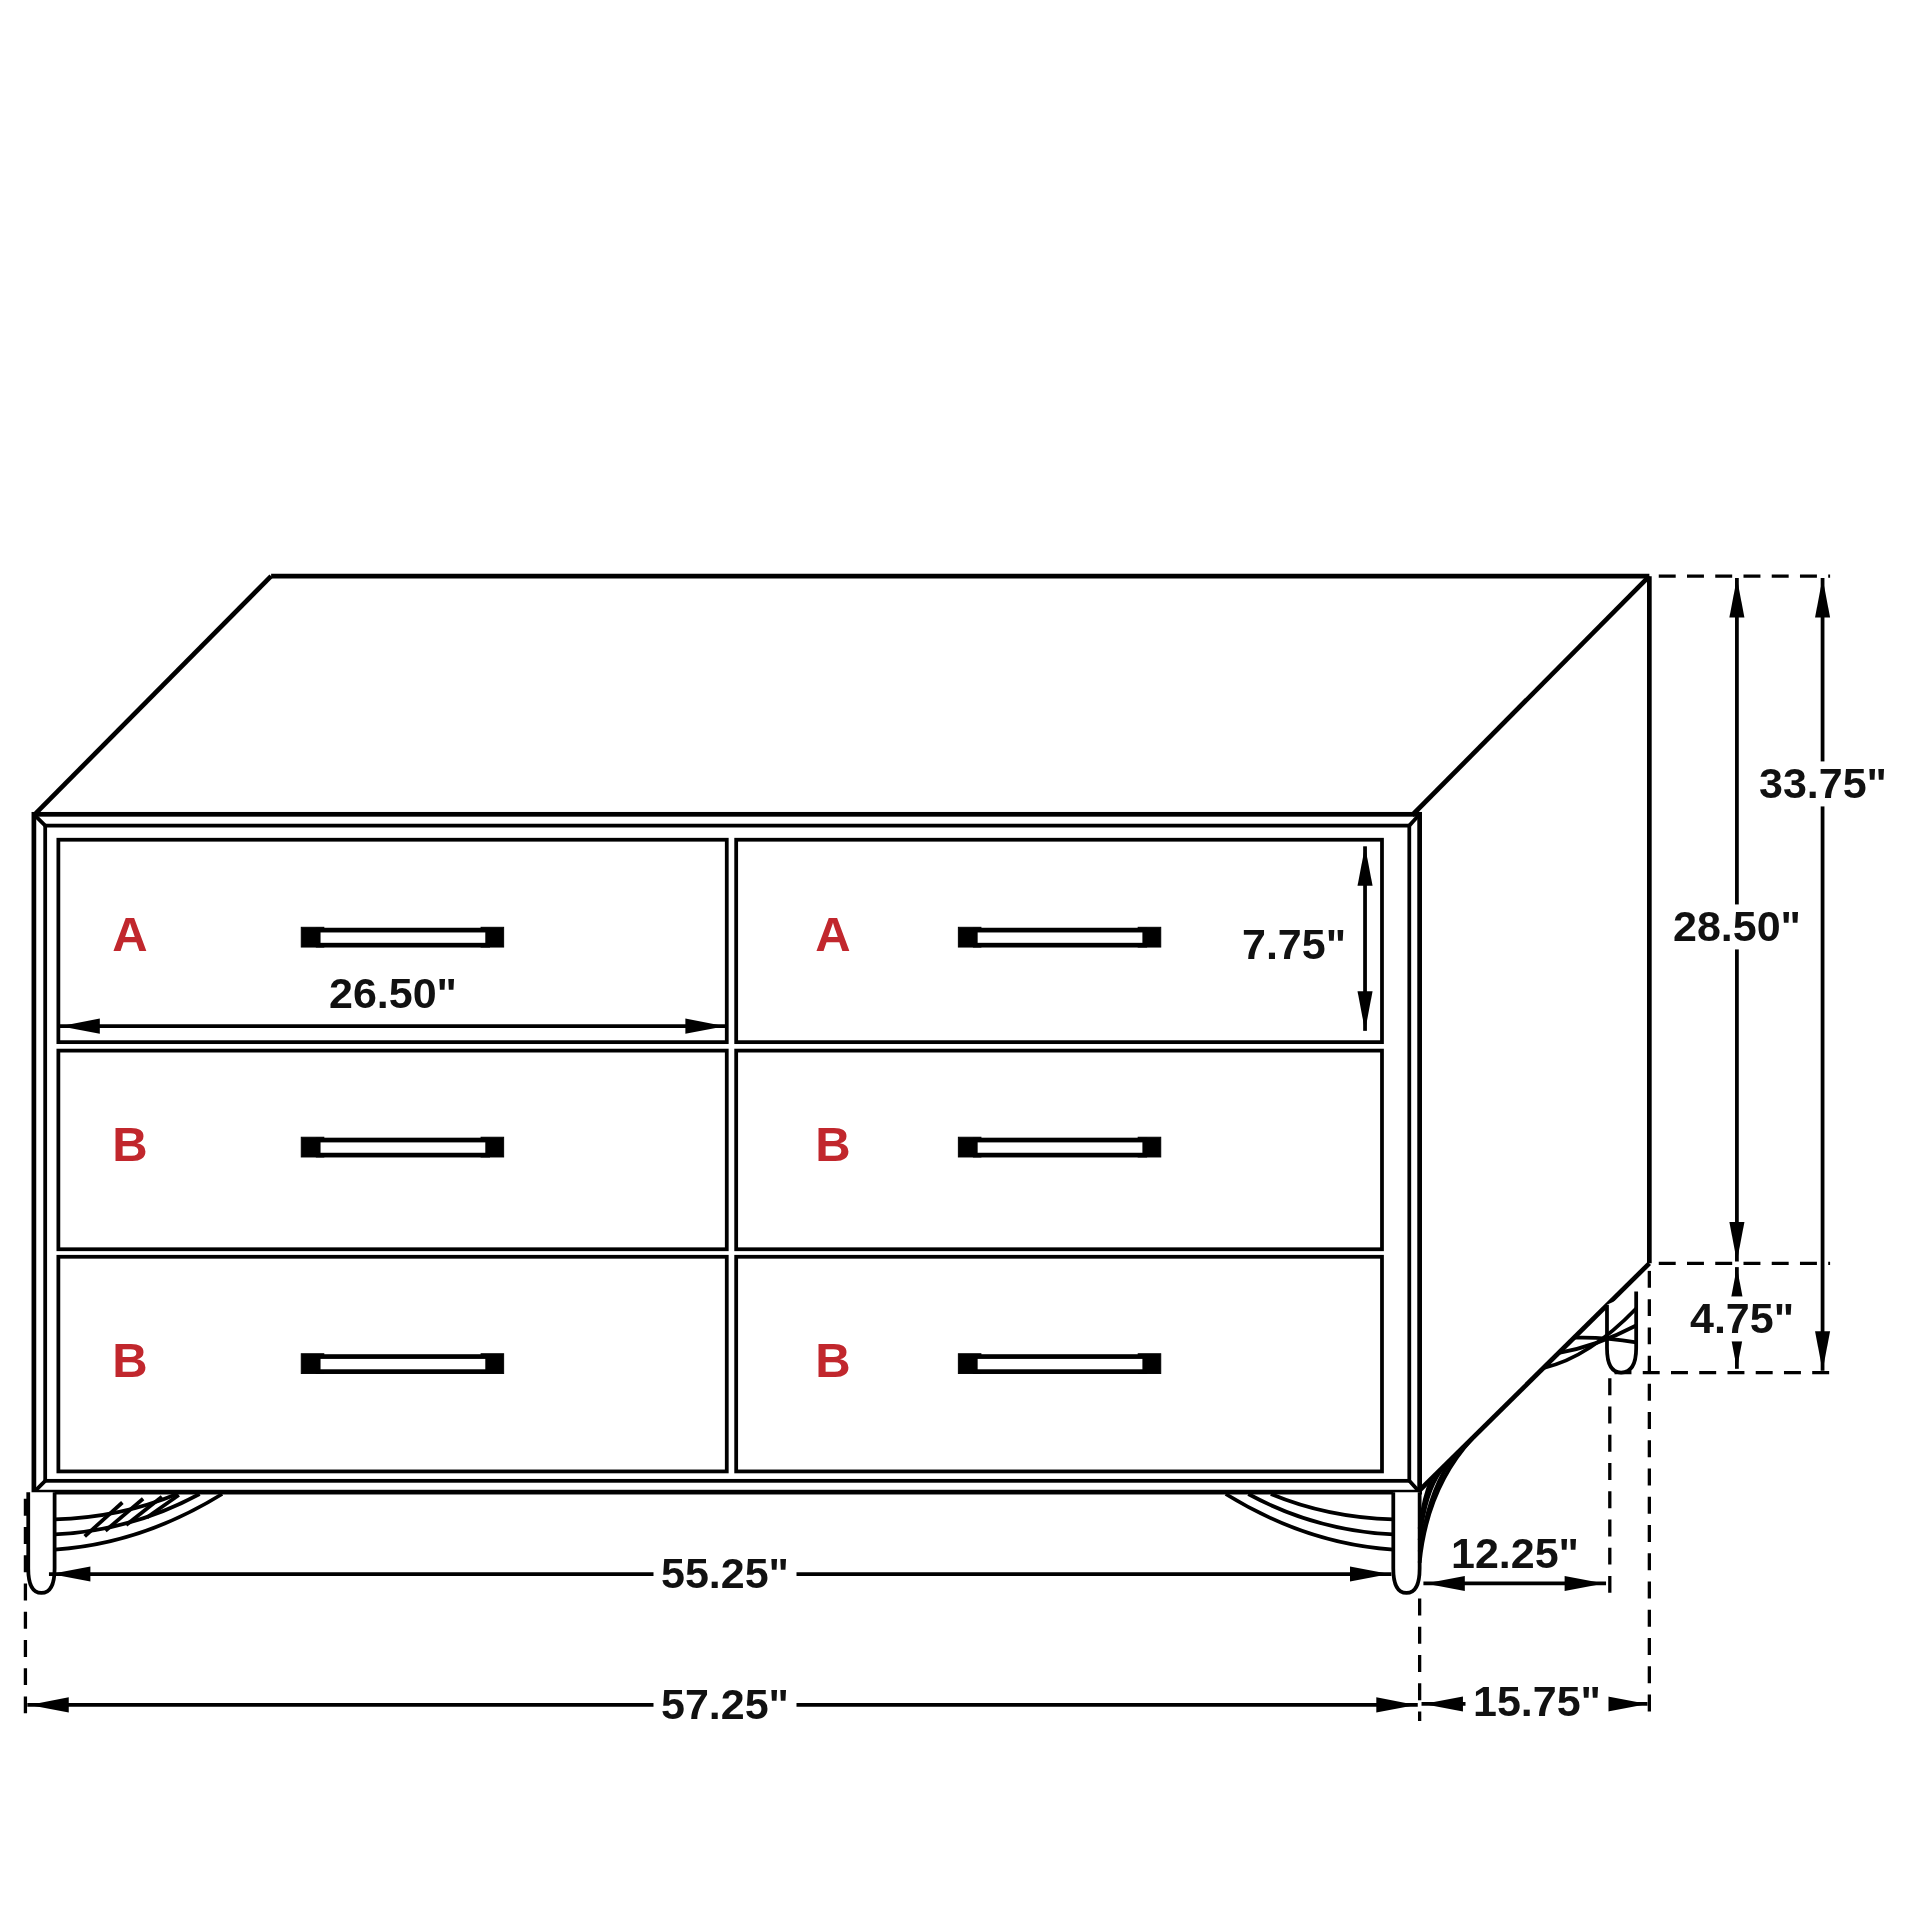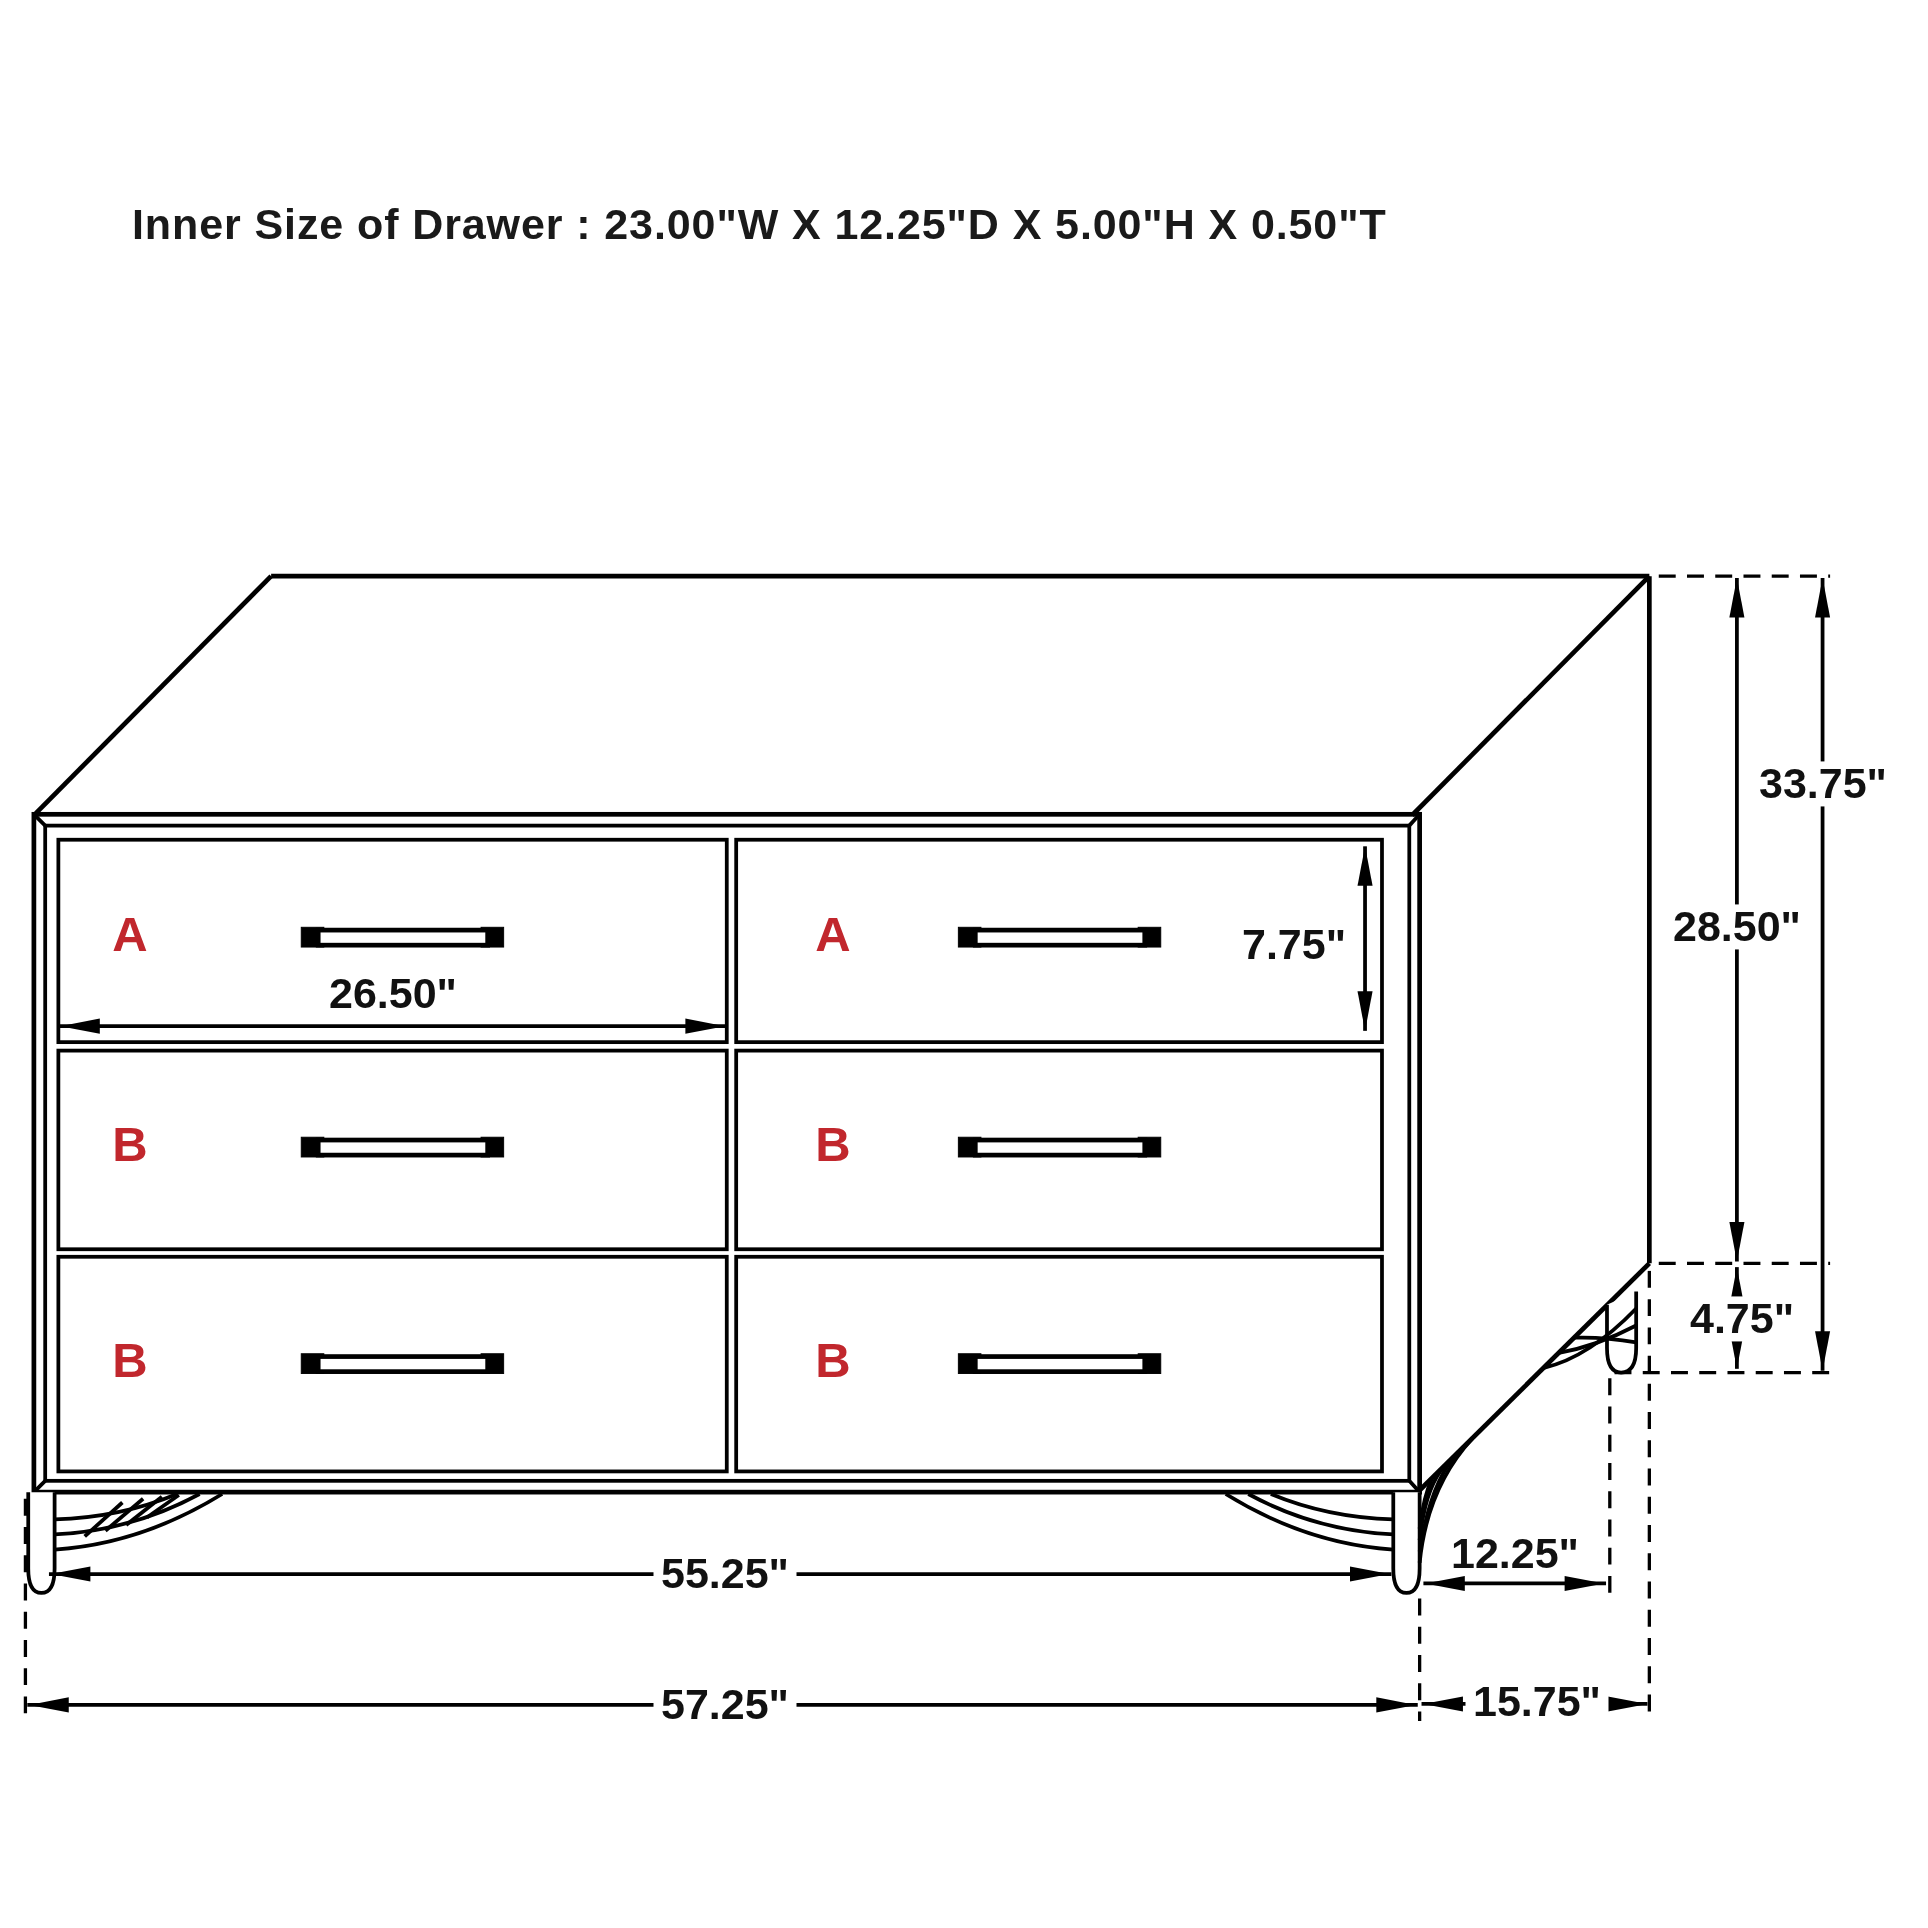--- a/index.html
+++ b/index.html
@@ -185,21 +185,20 @@
       </g>
 
       <g>
         <line x1="1510" y1="1810" x2="1750" y2="1810"></line>
         <polygon points="1512,1810 1554,1802 1554,1818" fill="#000" stroke="none"></polygon>
         <polygon points="1750,1810 1708,1802 1708,1818" fill="#000" stroke="none"></polygon>
       </g>
     </g>
   </svg>
 
-  <div class="page-title">Inner Size of Drawer : 23.00"W X 12.25"D X 5.00"H X 0.50"T</div>
 
   <div class="drawer-letter" style="left:130px;top:934px;">A</div>
   <div class="drawer-letter" style="left:833px;top:934px;">A</div>
   <div class="drawer-letter" style="left:130px;top:1144px;">B</div>
   <div class="drawer-letter" style="left:833px;top:1144px;">B</div>
   <div class="drawer-letter" style="left:130px;top:1360px;">B</div>
   <div class="drawer-letter" style="left:833px;top:1360px;">B</div>
 
   <div class="dim-label no-bg" style="left:393px;top:994px;">26.50"</div>
   <div class="dim-label no-bg" style="left:1294px;top:945px;">7.75"</div>

